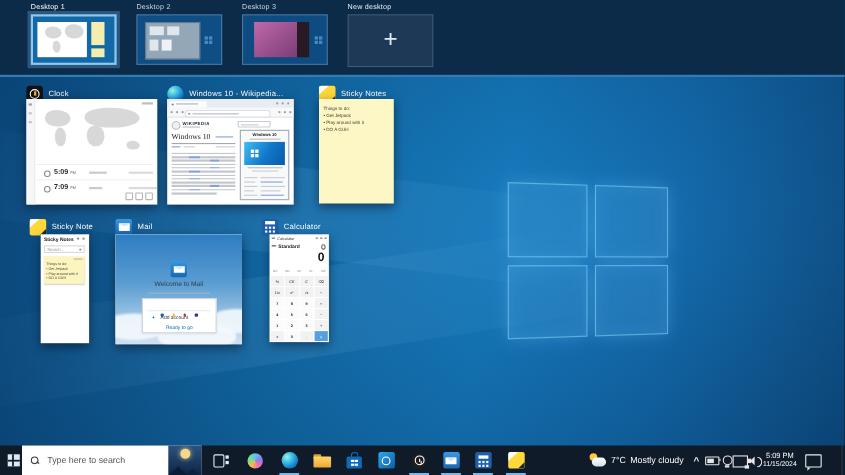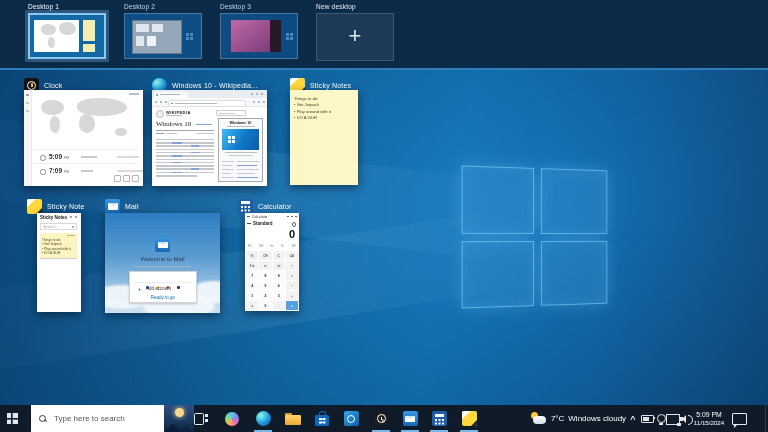--- a/index.html
+++ b/index.html
@@ -105,21 +105,21 @@
      font-size:3.4px;color:#151515;}
   .k.kd{background:#fbfbfb;font-weight:bold;}
   .k.keq{background:#56a0e0;color:#fff;}
   .mem{position:absolute;left:3px;right:3px;top:31px;display:flex;justify-content:space-between;}
   .mem span{font-size:2.8px;color:#8f8f8f;}
 
   
   .tbar{position:absolute;left:0;top:405px;width:768px;height:27px;background:#0f1b28;}
   .tbi{position:absolute;top:0;bottom:0;width:24px;display:flex;align-items:center;justify-content:center;}
   .tbi.active::after{content:"";position:absolute;bottom:0;left:3px;right:3px;height:2px;background:#76b9e8;}
-  .sbox{position:absolute;left:31px;top:0;width:163px;height:27px;background:#fff;display:flex;align-items:center;}
+  .sbox{position:absolute;left:20px;top:0;width:163px;height:27px;background:#fff;display:flex;align-items:center;}
   .sbox input{border:none;outline:none;background:transparent;font-family:"Liberation Sans",sans-serif;
      font-size:8px;color:#3c3c3c;width:100px;}
   .sbox input::placeholder{color:#555;}
   .sglyph{position:relative;width:8px;height:8px;margin:0 5px 0 8px;flex:0 0 8px;}
   .sglyph::before{content:"";position:absolute;left:0;top:0;width:5px;height:5px;border:1px solid #3c3c3c;border-radius:50%;}
   .sglyph::after{content:"";position:absolute;left:5.4px;top:5.4px;width:3px;height:1px;background:#3c3c3c;transform:rotate(45deg);}
   .bing{position:absolute;right:0;top:0;width:30px;height:27px;overflow:hidden;background:linear-gradient(#2b5280,#0e2443);}
   .bing .moon{position:absolute;left:11px;top:3px;width:9px;height:9px;border-radius:50%;background:#f6d88c;box-shadow:0 0 5px #f6d88c;}
   .bing .mt1{position:absolute;left:-4px;bottom:-4px;border-left:13px solid transparent;border-right:13px solid transparent;border-bottom:12px solid #0a1c36;}
   .bing .mt2{position:absolute;left:10px;bottom:-5px;border-left:12px solid transparent;border-right:12px solid transparent;border-bottom:11px solid #0c2240;}
@@ -479,21 +479,21 @@
     <div class="tbi active" style="left:427px;">
       <span class="ic ic-calc"></span>
     </div>
     <div class="tbi active" style="left:457px;">
       <span class="ic ic-sticky"></span>
     </div>
 
     <div class="tray" style="left:528px;width:100px;gap:4px;">
       <span class="ic-weather"></span>
       <span style="font-size:8px;color:#fff;">7°C</span>
-      <span style="font-size:8px;color:#fff;">Windows cloudy</span>
+      <span style="font-size:8px;color:#fff;">Mostly cloudy</span>
     </div>
 
     <div class="tray" style="left:627px;width:12px;font-size:9px;font-weight:bold;">
       <span>^</span>
     </div>
     <div class="tray" style="left:640px;width:14px;">
       <span class="ic-batt"></span>
     </div>
     <div class="tray" style="left:654px;width:13px;">
       <span class="ic-meet"></span>

